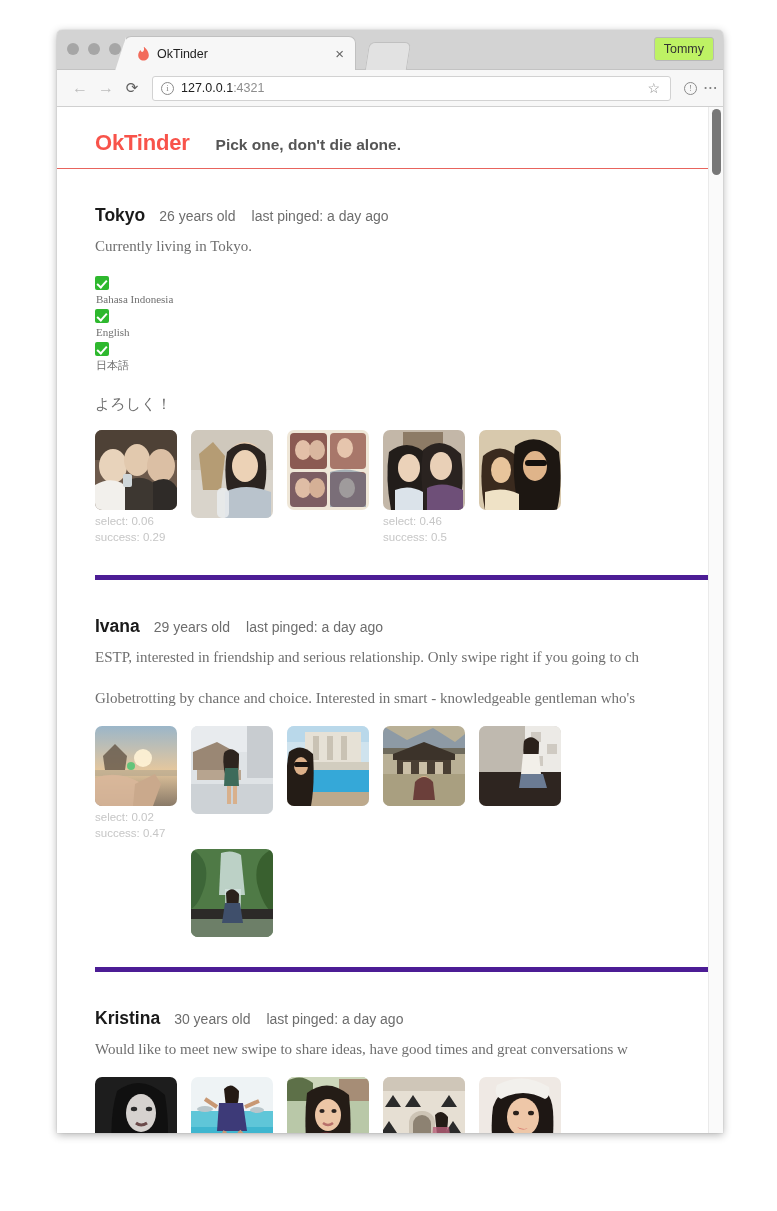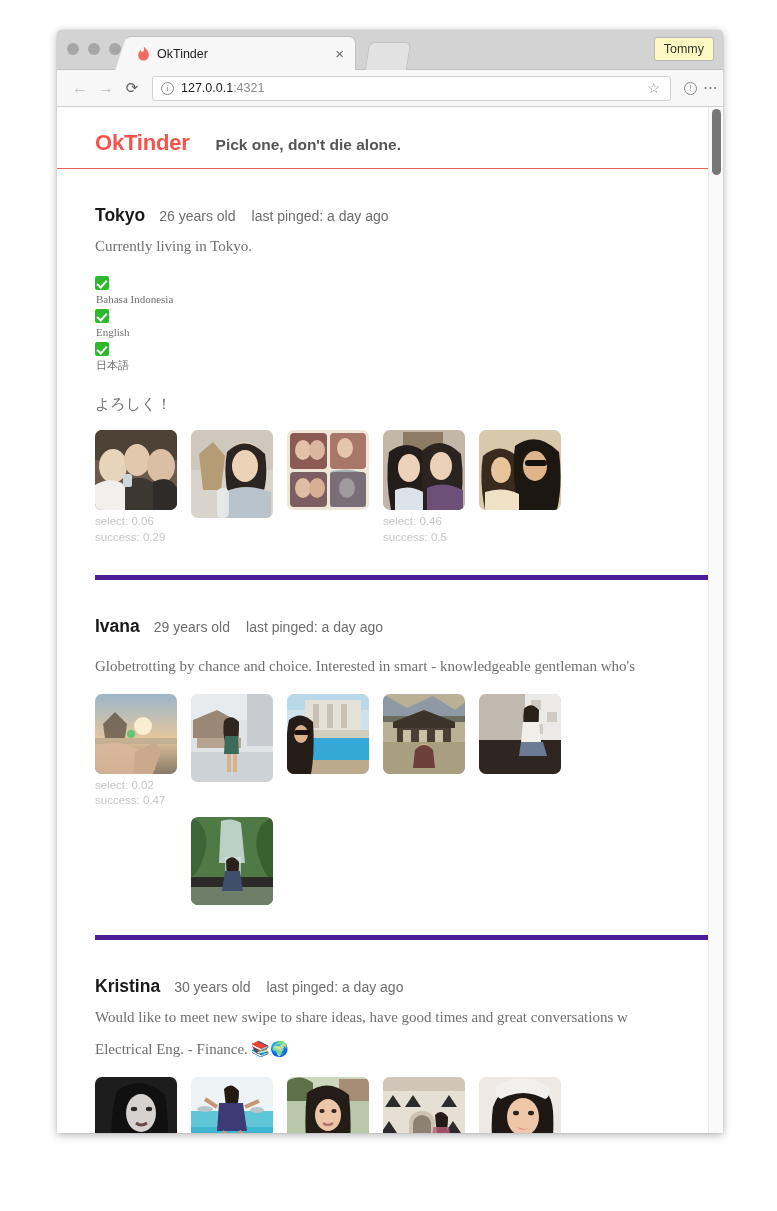--- a/index.html
+++ b/index.html
@@ -62,21 +62,21 @@
     border: 1px solid #c0c0c0;
     border-bottom: none;
     border-radius: 6px 6px 0 0;
     transform: skewX(-9deg);
   }
 
   .profile-btn {
     position: absolute; right: 9px; top: 7px;
     padding: 4px 9px;
     font-size: 12.5px; color: #333;
-    background: #fef9c3;
+    background: #bef264;
     border: 1px solid #b8b8b8;
     border-radius: 3px;
   }
 
   
   .omnibar {
     position: relative;
     height: 37px;
     background: #f7f7f7;
     border-bottom: 1px solid #d0d0d0;
@@ -384,20 +384,21 @@
             </div>
           </div>
         </div>
 
         <div class="profile">
           <div class="p-head">
             <span class="p-name">Ivana</span>
             <span class="p-age">29 years old</span>
             <span class="p-ping">last pinged: a day ago</span>
           </div>
+          <div class="p-bio">ESTP, interested in friendship and serious relationship. Only swipe right if you going to ch</div>
           <div class="p-bio gap">Globetrotting by chance and choice. Interested in smart - knowledgeable gentleman who's</div>
 
           <div class="photos">
             <div class="cell">
               <div class="thumb">
                 <svg viewBox="0 0 82 80" preserveAspectRatio="none">
                   <defs>
                       <linearGradient id="sun1" x1="0" y1="0" x2="0" y2="1">
                     <stop offset="0" stop-color="#9bb6c9"></stop>
                         <stop offset="0.55" stop-color="#e4c79e"></stop>
@@ -512,21 +513,20 @@
           </div>
         </div>
 
         <div class="profile">
           <div class="p-head">
             <span class="p-name">Kristina</span>
             <span class="p-age">30 years old</span>
             <span class="p-ping">last pinged: a day ago</span>
           </div>
           <div class="p-bio">Would like to meet new swipe to share ideas, have good times and great conversations w</div>
-          <div class="p-bio">Electrical Eng. - Finance. 📚🌍</div>
 
           <div class="photos">
             <div class="cell">
               <div class="thumb tall">
                 <svg viewBox="0 0 82 88" preserveAspectRatio="none">
                   <rect width="82" height="88" fill="#1d1d1d"></rect>
                   <ellipse cx="46" cy="34" rx="19" ry="23" fill="#cfcfcf"></ellipse>
                   <path d="M22 14 Q46 -4 70 18 Q76 56 70 88 L20 88 Q12 48 22 14z" fill="#101010"></path>
                   <ellipse cx="46" cy="36" rx="15" ry="19" fill="#d6d2cf"></ellipse>
                   <ellipse cx="39" cy="32" rx="3.2" ry="2.2" fill="#2a2a2a"></ellipse>

